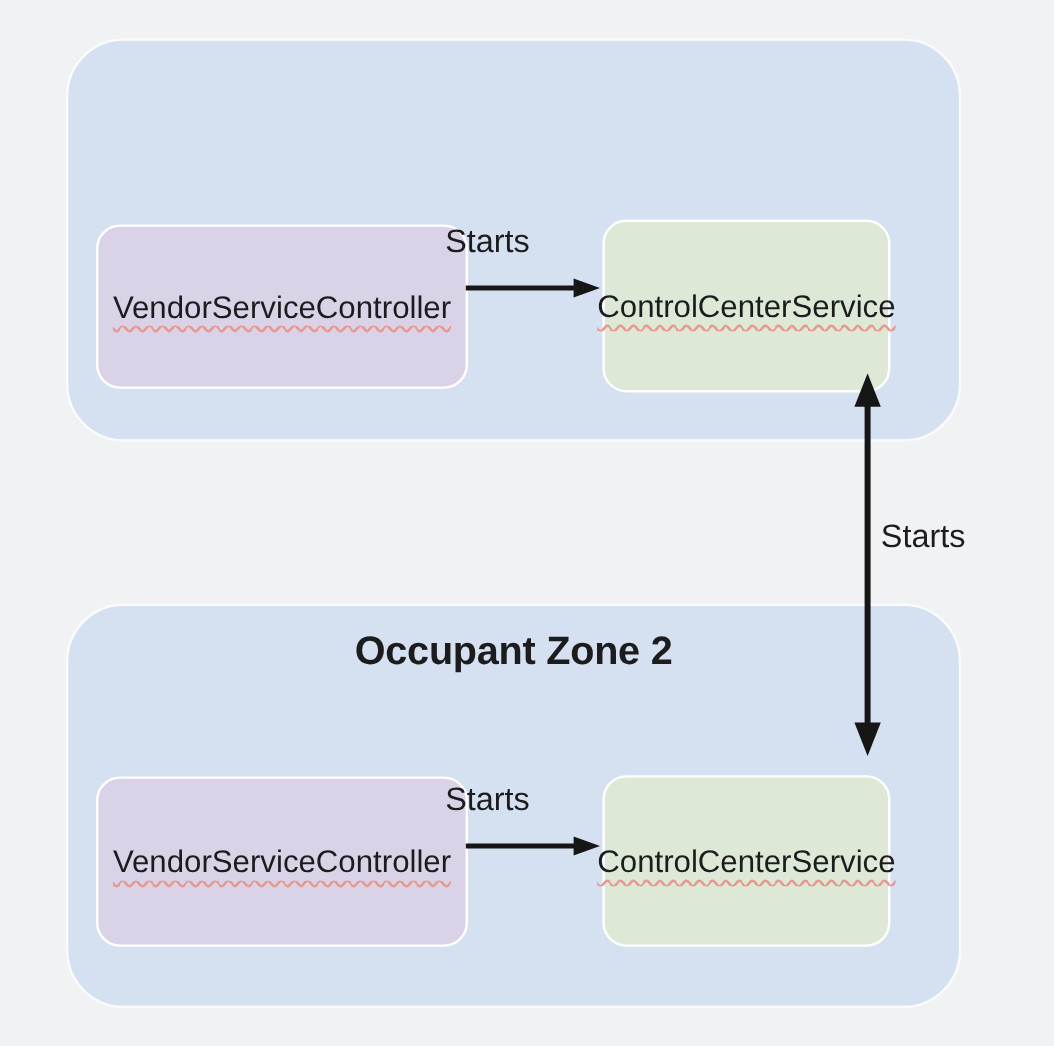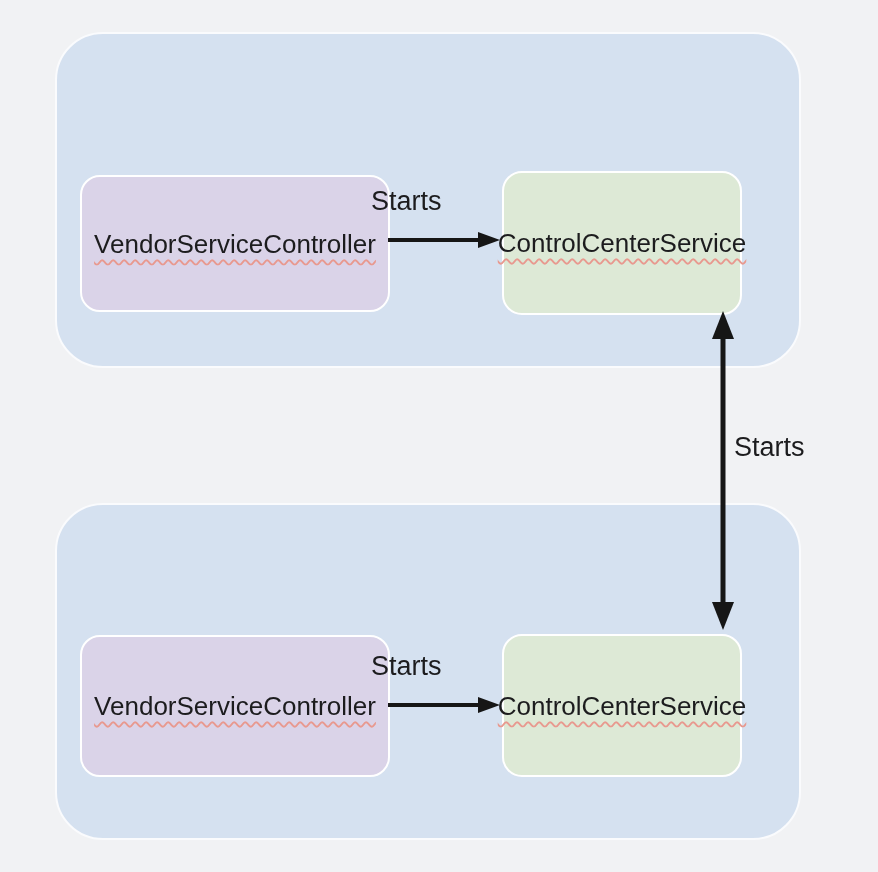--- a/index.html
+++ b/index.html
@@ -30,20 +30,21 @@
   .zone.z2{top:503px;height:337px;}
   .zone-title{
     margin-top:16px;text-align:center;
     font-size:33px;font-weight:700;line-height:41px;color:var(--text);
     letter-spacing:-0.2px;
   }
   .node{
     position:absolute;display:flex;align-items:center;justify-content:center;
     border:2.5px solid var(--node-border);
     border-radius:20px;
+    margin-top:12px;
   }
   .node.purple{background:var(--node-purple);left:23px;width:310px;}
   .node.green{background:var(--node-green);left:445px;width:240px;}
   .z1 .node.purple{top:141px;height:137px;}
   .z1 .node.green{top:137px;height:144px;}
   .z2 .node.purple{top:130px;height:142px;}
   .z2 .node.green{top:129px;height:143px;}
   .node-label{
     font-size:26px;line-height:34px;color:var(--text);white-space:nowrap;
     text-decoration:underline;
@@ -74,20 +75,21 @@
   <section class="zone z1">
     <div class="node purple">
       <span class="node-label">VendorServiceController</span>
     </div>
     <div class="node green">
       <span class="node-label">ControlCenterService</span>
     </div>
   </section>
 
   <section class="zone z2">
+    <h2 class="zone-title">Occupant Zone 2</h2>
     <div class="node purple">
       <span class="node-label">VendorServiceController</span>
     </div>
     <div class="node green">
       <span class="node-label">ControlCenterService</span>
     </div>
   </section>
 
   <span class="edge-label starts s1">Starts</span>
   <div class="arrow-h a1">

